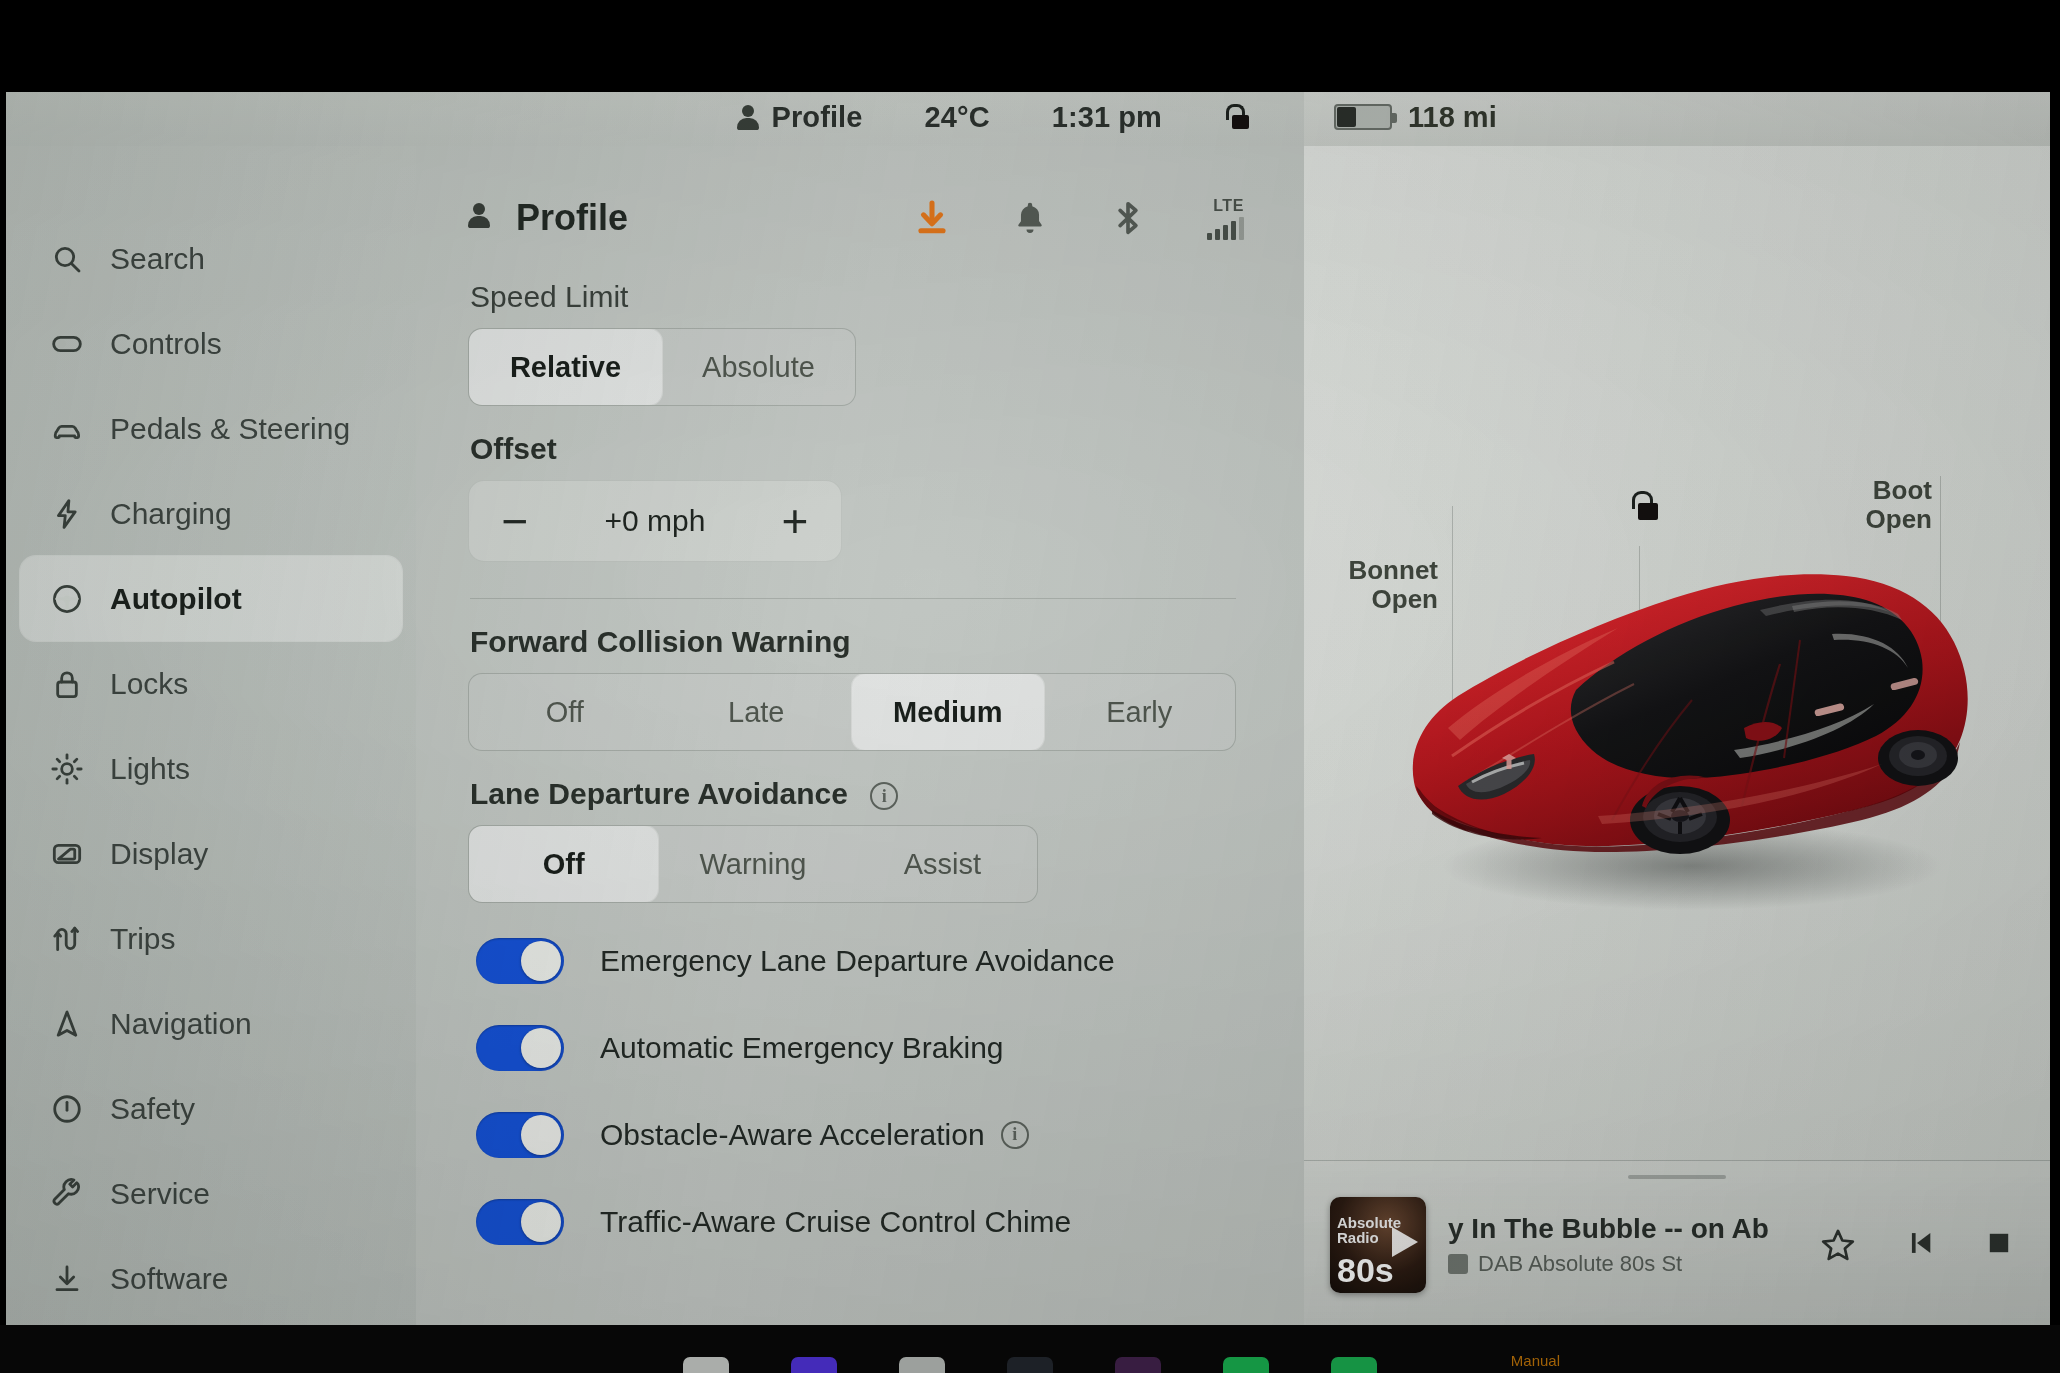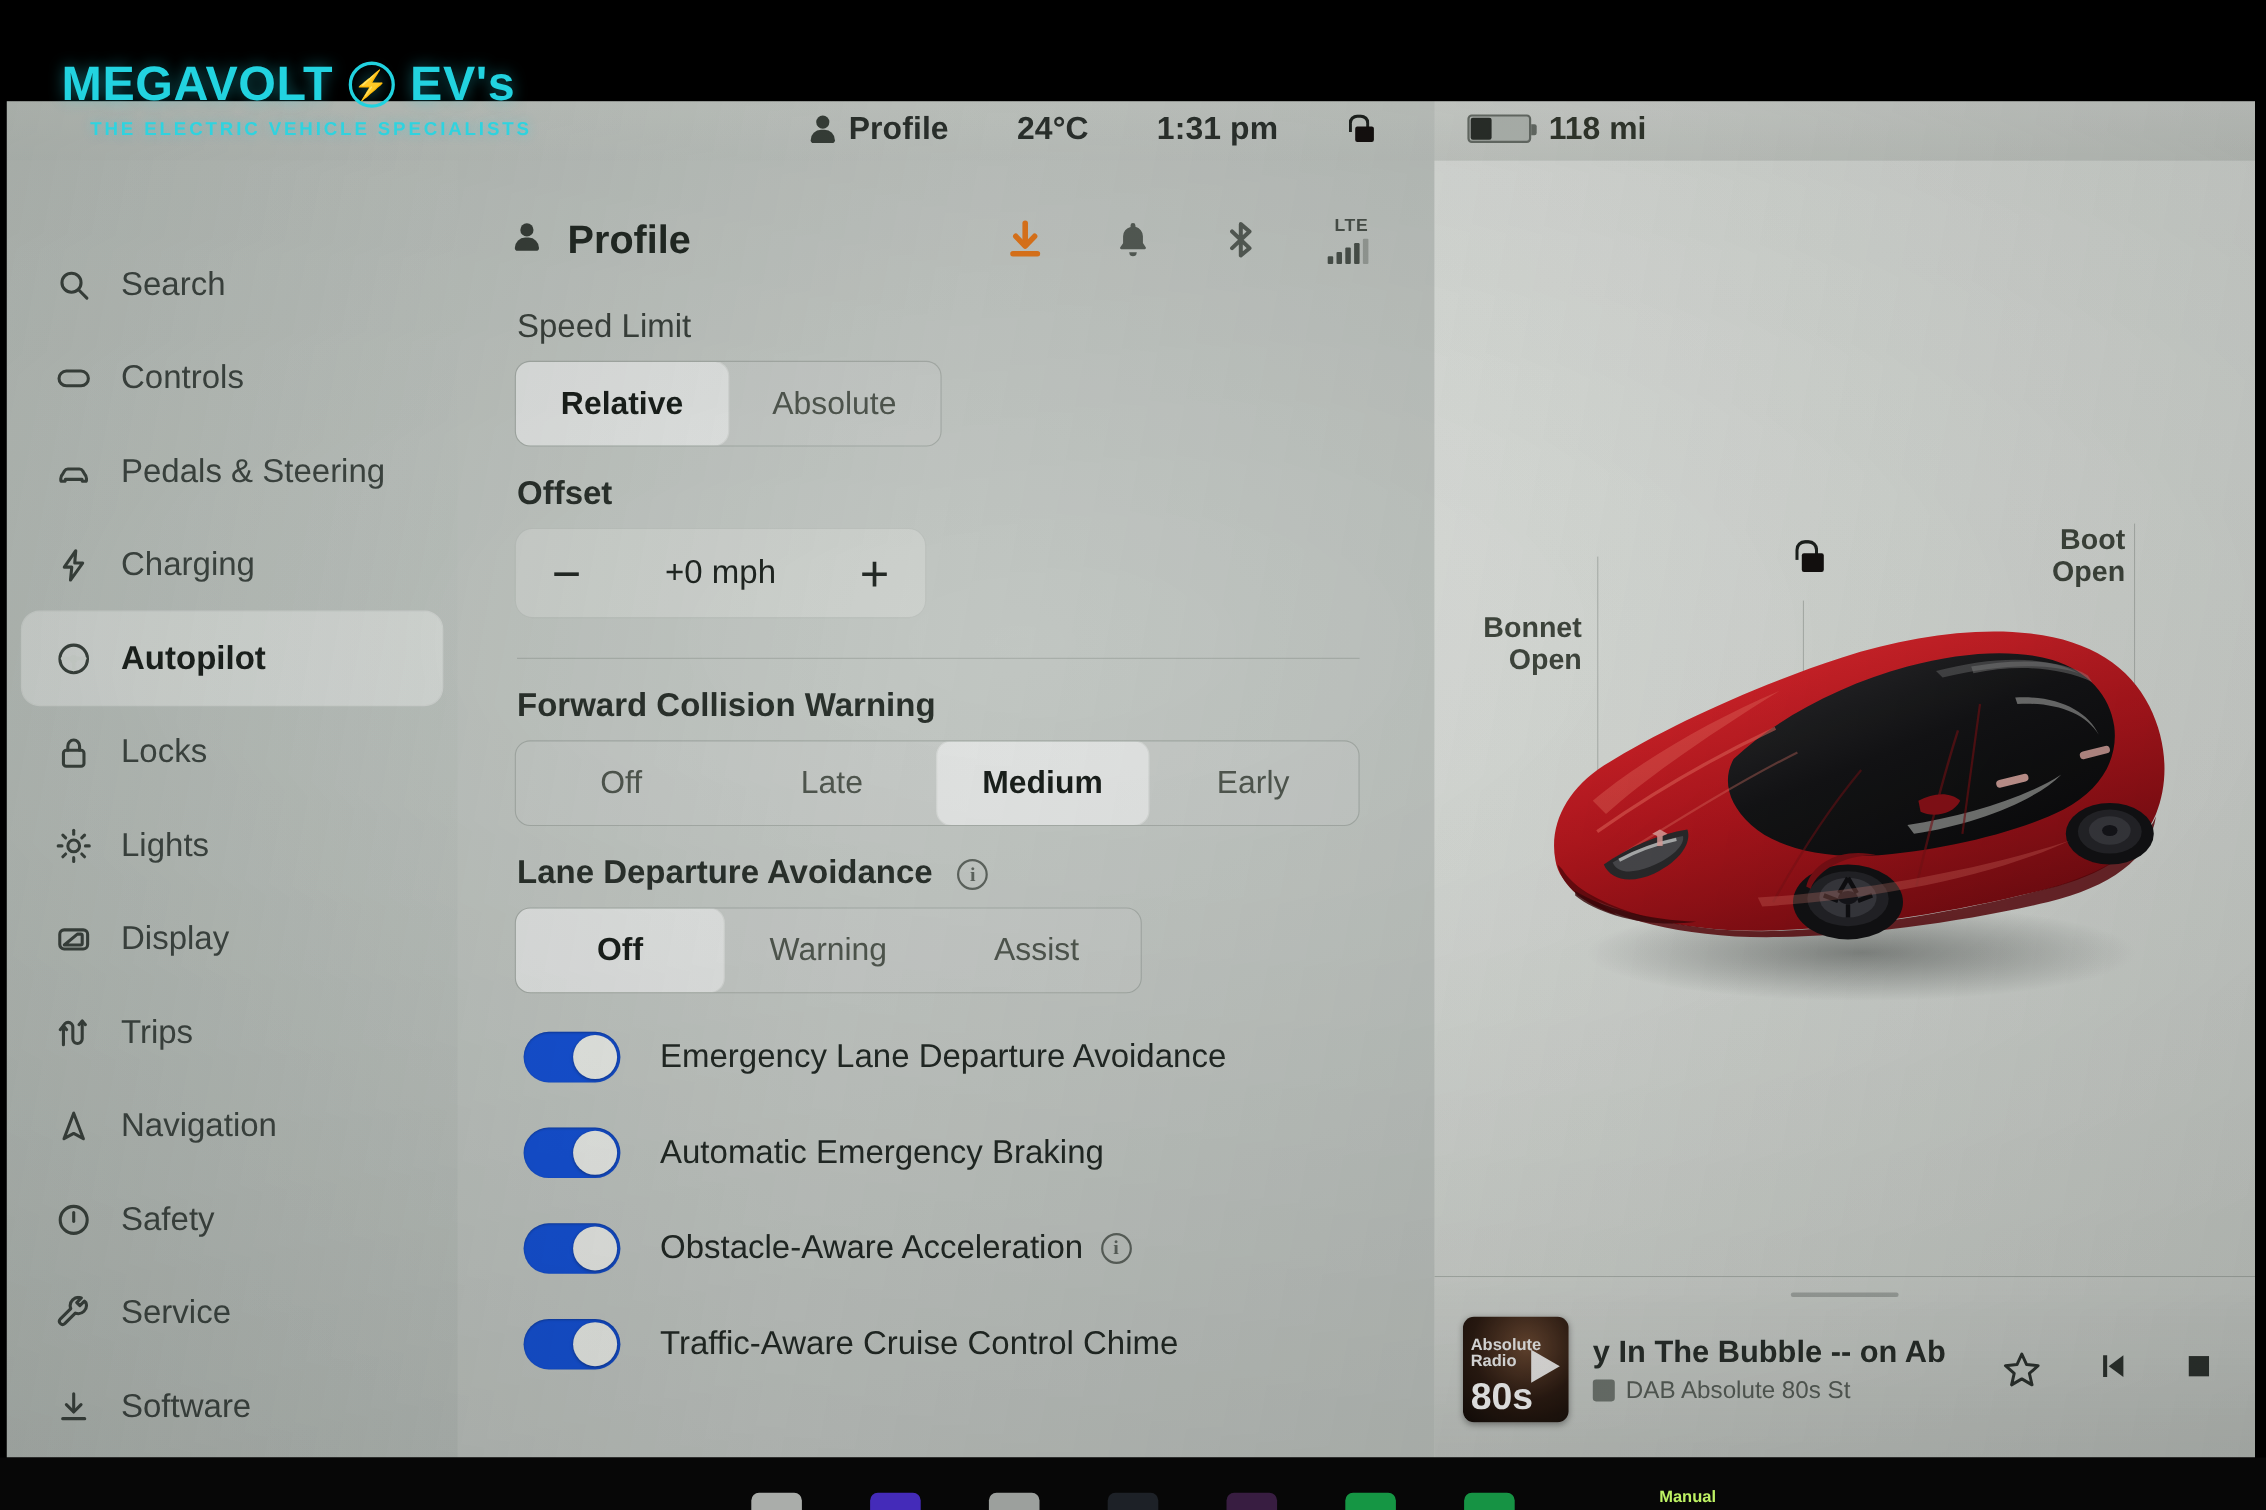--- a/index.html
+++ b/index.html
@@ -177,21 +177,21 @@
   .m-title { font-size:28px; font-weight:600; color:#2a302c; white-space:nowrap; overflow:hidden; text-overflow:clip; }
   .m-sub { font-size:22px; color:#5b625c; margin-top:6px; display:flex; align-items:center; gap:10px; }
   .dab-chip { width:20px; height:20px; background:#737a74; border-radius:3px; display:inline-block; flex:0 0 20px; }
   .media-ctrls { display:flex; align-items:center; gap:46px; flex:0 0 auto; padding-right:8px; color:#2f3531; }
   .media-ctrls svg { width:34px; height:34px; }
   .star { width:36px; height:36px; }
 
   
   .dock { position:absolute; left:0; bottom:0; width:2060px; height:48px; background:#070707; z-index:62; display:flex; align-items:flex-end; justify-content:center; gap:62px; padding-bottom:0; }
   .dock-ico { width:46px; height:16px; border-radius:7px 7px 0 0; opacity:.92; }
-  .dock-lbl { position:absolute; right:500px; bottom:4px; font-size:15px; color:#bef264;font-weight:bold; }
+  .dock-lbl { position:absolute; right:500px; bottom:4px; font-size:15px; color:#a16207; }
 
   
   .wm { position:absolute; left:56px; top:52px; z-index: 70; pointer-events:none; }
   .wm-main { display:flex; align-items:center; gap:14px; font-size:44px; font-weight:800; color:#22d3e0; letter-spacing:.5px; text-shadow:0 0 14px rgba(34,211,224,.45); }
   .wm-bolt { width:42px; height:42px; border:3.4px solid #22d3e0; border-radius:50%; display:flex; align-items:center; justify-content:center; font-size:26px; line-height:1; }
   .wm-sub { margin-top:6px; margin-left:26px; font-size:17px; font-weight:700; letter-spacing:2.6px; color:#2fd3df; text-shadow:0 0 10px rgba(34,211,224,.40); }
 </style>
 </head>
 <body>
 
@@ -618,22 +618,14 @@
     <span class="dock-ico" style="background:#b9bcb8"></span>
     <span class="dock-ico" style="background:#4a2fc9"></span>
     <span class="dock-ico" style="background:#a9aeaa"></span>
     <span class="dock-ico" style="background:#20242a"></span>
     <span class="dock-ico" style="background:#3d1f46"></span>
     <span class="dock-ico" style="background:#17a34a"></span>
     <span class="dock-ico" style="background:#18a04a"></span>
     <span class="dock-lbl">Manual</span>
   </div>
 
-  <div class="wm">
-    <div class="wm-main">
-      <span>MEGAVOLT</span>
-      <span class="wm-bolt">⚡</span>
-      <span>EV's</span>
-    </div>
-    <div class="wm-sub">THE ELECTRIC VEHICLE SPECIALISTS</div>
-  </div>
 
 </div>
 
 </body></html>

